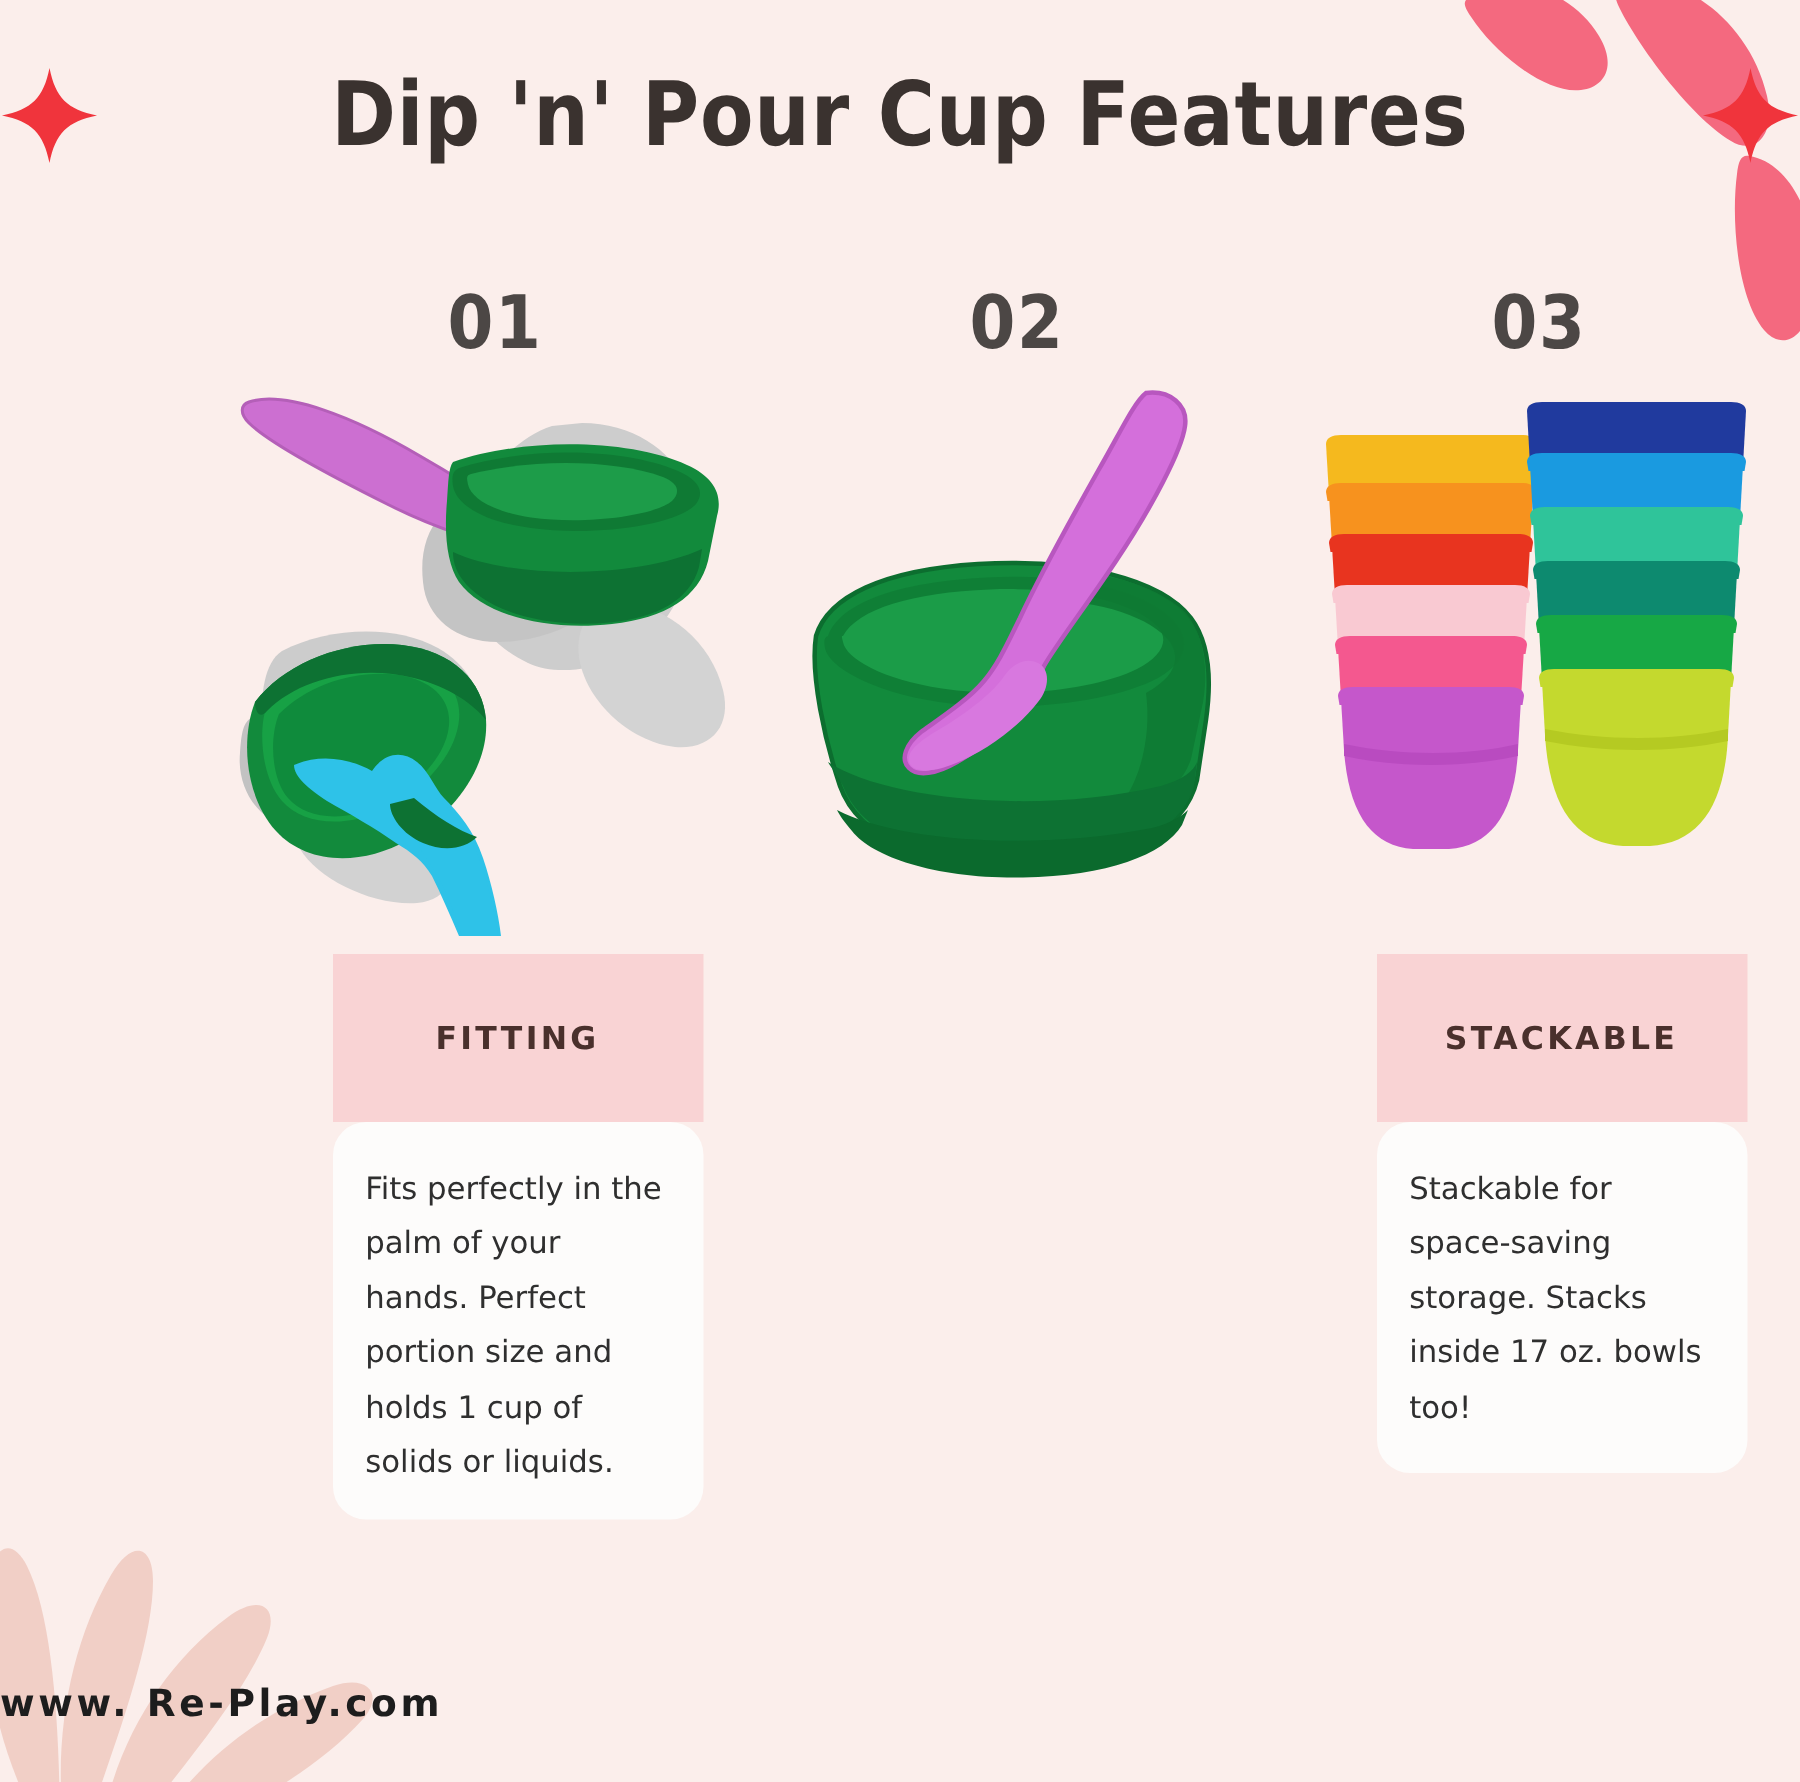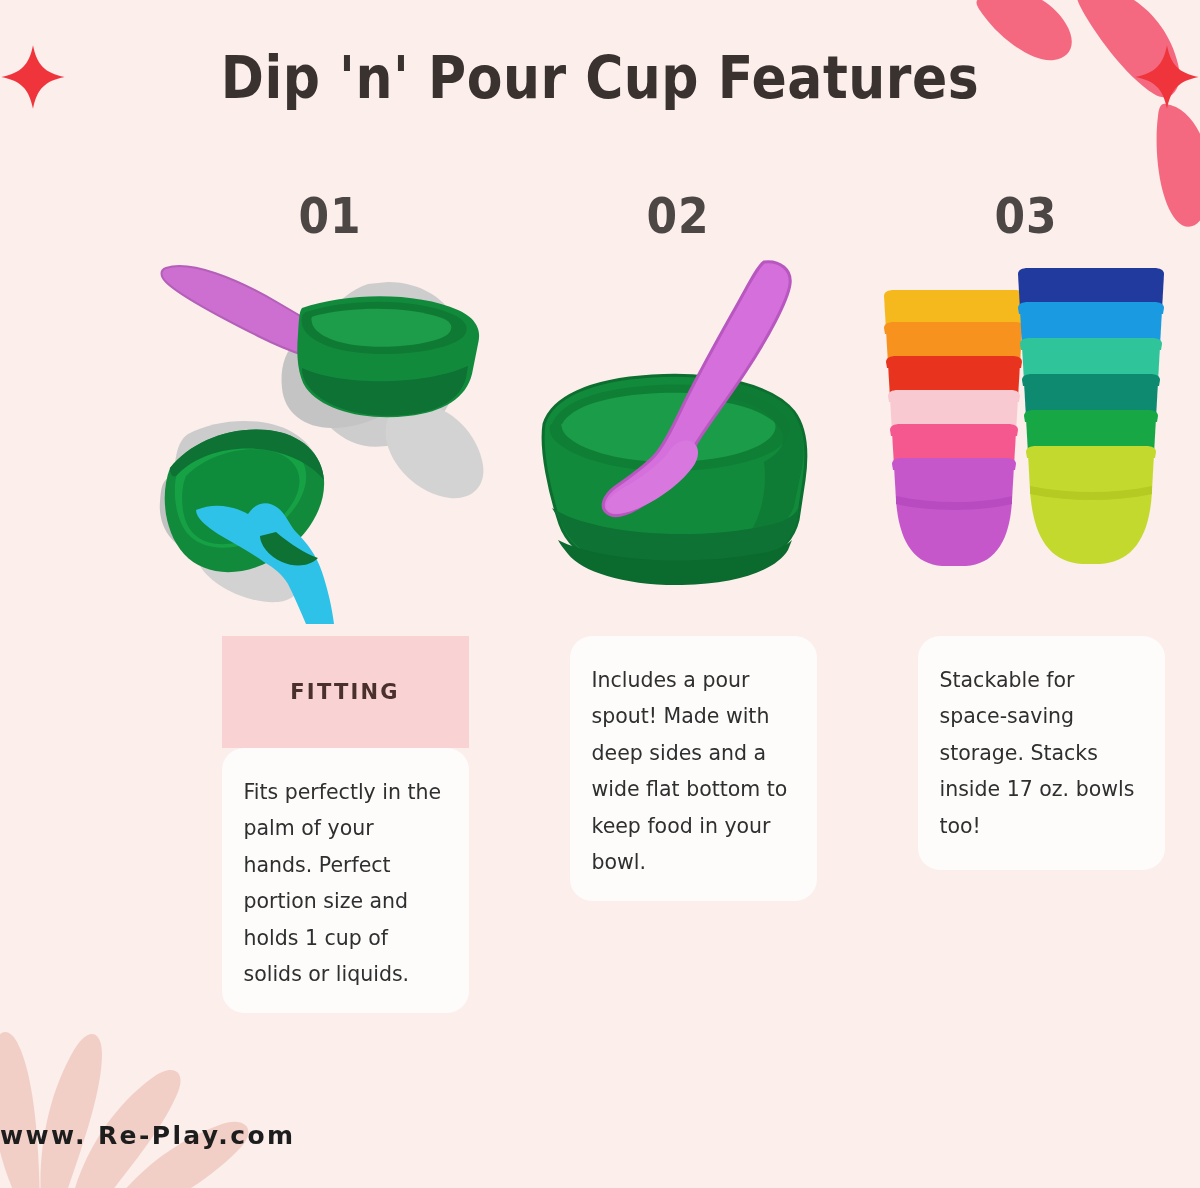--- a/index.html
+++ b/index.html
@@ -201,23 +201,20 @@
           </g>
 
           <g>
             <path d="M246 10 C262 8 274 18 272 32 C270 48 250 86 226 122 C206 152 186 178 178 192 C172 204 168 214 160 224 C150 236 134 248 120 256 C106 264 94 266 88 260 C82 254 86 244 96 236 C110 226 128 214 138 202 C148 190 154 176 162 160 C174 134 196 94 214 62 C228 38 238 16 246 10 Z" fill="#d46fdb" stroke="#b857bf" stroke-width="3"></path>
             <path d="M152 198 C158 190 166 186 174 190 C182 194 182 206 174 216 C162 232 138 250 116 258 C100 264 90 262 88 256 C86 248 98 240 112 232 C128 222 144 210 152 198 Z" fill="#d878df"></path>
           </g>
         </svg>
       </div>
 
       <div class="card">
-        <div class="card-body">
-          <p>Includes a pour spout! Made with deep sides and a wide flat bottom to keep food in your bowl.</p>
-        </div>
       </div>
     </div>
 
     <div class="column">
       <div class="step-number">03</div>
 
       <div class="illus-wrap">
         <svg width="320" height="384" viewBox="0 0 320 384">
 
           <g>
@@ -272,20 +269,23 @@
               <path d="M162 202 L288 202 L286 238 L164 238 Z" fill="#c4d92e"></path>
               <path d="M160 200 C160 196 164 194 170 194 L280 194 C286 194 290 196 290 200 L289 206 L161 206 Z" fill="#c4d92e"></path>
               <path d="M164 238 L286 238 C284 286 266 310 234 312 L216 312 C184 310 167 286 164 238 Z" fill="#c4d92e"></path>
               <path d="M164 234 C204 242 248 242 286 234 L286 242 C248 250 204 250 164 242 Z" fill="#b5ca22"></path>
             </g>
           </g>
         </svg>
       </div>
 
       <div class="card">
+        <div class="card-header">
+          <span>STACKABLE</span>
+        </div>
         <div class="card-body">
           <p>Stackable for space-saving storage. Stacks inside 17 oz. bowls too!</p>
         </div>
       </div>
     </div>
 
   </div>
 
   <div id="footer">
     <span>www. Re-Play.com</span>

